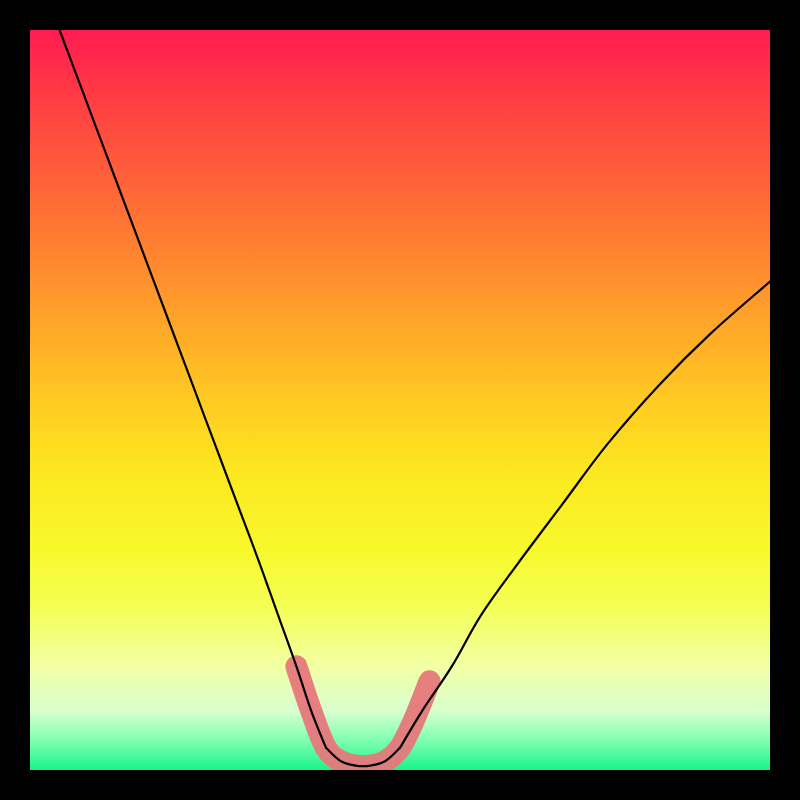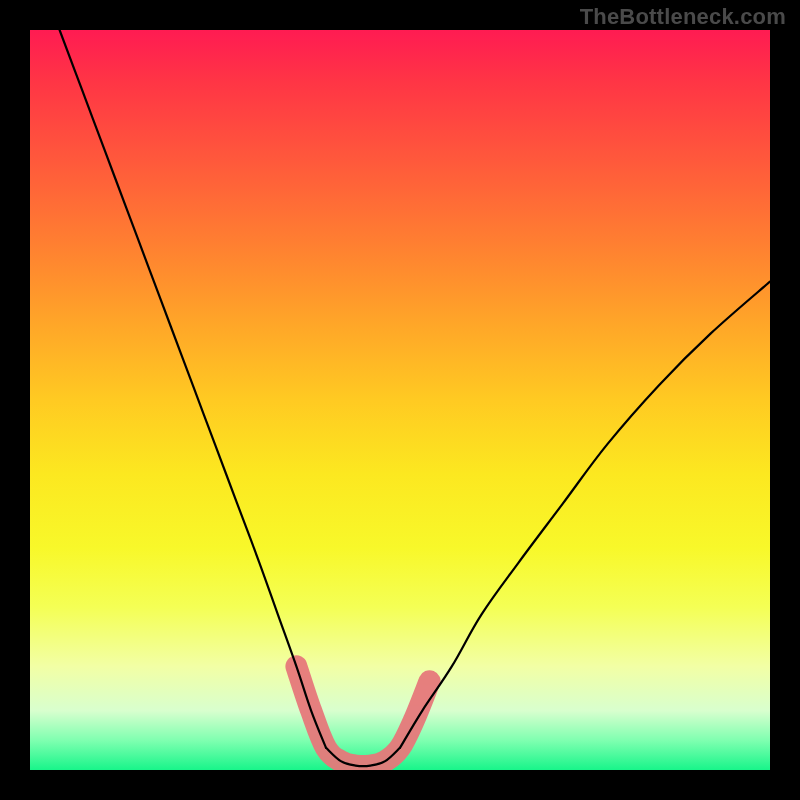--- a/index.html
+++ b/index.html
@@ -76,21 +76,20 @@
     stroke-linecap: round;
     stroke-linejoin: round;
     opacity: 0.95;
   }
 </style>
 </head>
 <body>
 
 <div class="frame">
 
-  <div class="watermark">TheBottleneck.com</div>
 
   <div class="plot-area">
     <div class="gradient-bg"></div>
 
     <svg class="curves" viewBox="0 0 740 740" preserveAspectRatio="none">
       <path id="highlight-path" class="pink-band" d="M 266.4 636.4 C 269.06399999999996 644.3919999999999, 275.87199999999996 666.1479999999999, 281.2 680.8 C 286.528 695.452, 290.67199999999997 708.7424, 296 717.8 C 301.32800000000003 726.8575999999999, 305.472 727.9232, 310.8 731.12 C 316.12800000000004 734.3168000000001, 320.272 734.7607999999999, 325.6 735.56 C 330.92800000000005 736.3592, 335.07200000000006 736.3592, 340.40000000000003 735.56 C 345.728 734.7607999999999, 349.872 734.3168000000001, 355.2 731.12 C 360.52799999999996 727.9232, 364.67199999999997 725.5255999999999, 370 717.8 C 375.32800000000003 710.0744, 379.472 700.188, 384.8 688.2 C 390.12800000000004 676.2120000000001, 396.93600000000004 657.86, 399.6 651.2"></path>
       <path id="left-path" class="curve-line" d="M 29.6 0 C 33.596000000000004 10.655999999999988, 43.80800000000001 37.887999999999934, 51.800000000000004 59.19999999999993 C 59.792 80.51199999999993, 66.008 97.08799999999997, 74 118.39999999999998 C 81.992 139.712, 88.208 156.28800000000004, 96.2 177.60000000000002 C 104.19200000000001 198.912, 110.408 215.48799999999997, 118.4 236.79999999999995 C 126.39200000000001 258.11199999999997, 132.608 274.688, 140.6 296 C 148.59199999999998 317.312, 154.80800000000002 333.888, 162.8 355.2 C 170.792 376.512, 177.008 393.08799999999997, 185 414.4 C 192.992 435.712, 199.20800000000003 452.288, 207.20000000000002 473.6 C 215.192 494.91200000000003, 222.074 512.8199999999999, 229.4 532.8 C 236.726 552.78, 241.24 565.952, 247.9 584.6 C 254.56 603.248, 260.406 619.084, 266.4 636.4 C 272.39399999999995 653.716, 275.87199999999996 666.1479999999999, 281.2 680.8 C 286.528 695.452, 293.336 711.14, 296 717.8"></path>
       <path id="valley-path" class="curve-line" d="M 296 717.8 C 298.664 720.1976, 305.472 727.9232, 310.8 731.12 C 316.12800000000004 734.3168000000001, 320.272 734.7607999999999, 325.6 735.56 C 330.92800000000005 736.3592, 335.07200000000006 736.3592, 340.40000000000003 735.56 C 345.728 734.7607999999999, 349.872 734.3168000000001, 355.2 731.12 C 360.52799999999996 727.9232, 367.336 720.1976, 370 717.8"></path>
       <path id="right-path" class="curve-line" d="M 370 717.8 C 373.996 711.14, 382.87600000000003 695.452, 392.20000000000005 680.8 C 401.52400000000006 666.1479999999999, 411.14399999999995 653.716, 421.79999999999995 636.4 C 432.45599999999996 619.084, 439.412 603.248, 451.4 584.6 C 463.388 565.952, 473.74800000000005 552.78, 488.40000000000003 532.8 C 503.052 512.8199999999999, 516.8159999999999 494.91200000000003, 532.8 473.6 C 548.784 452.288, 559.884 435.712, 577.2 414.4 C 594.5160000000001 393.08799999999997, 610.352 375.17999999999995, 629 355.2 C 647.648 335.22, 660.82 322.04800000000006, 680.8000000000001 303.40000000000003 C 700.7800000000001 284.752, 729.344 260.924, 740 251.59999999999997"></path>
     </svg>

